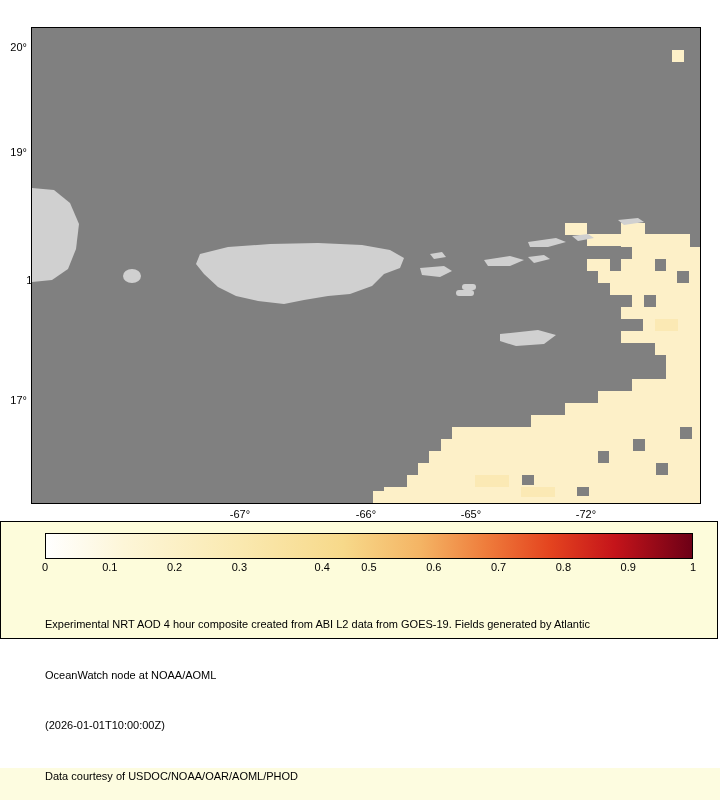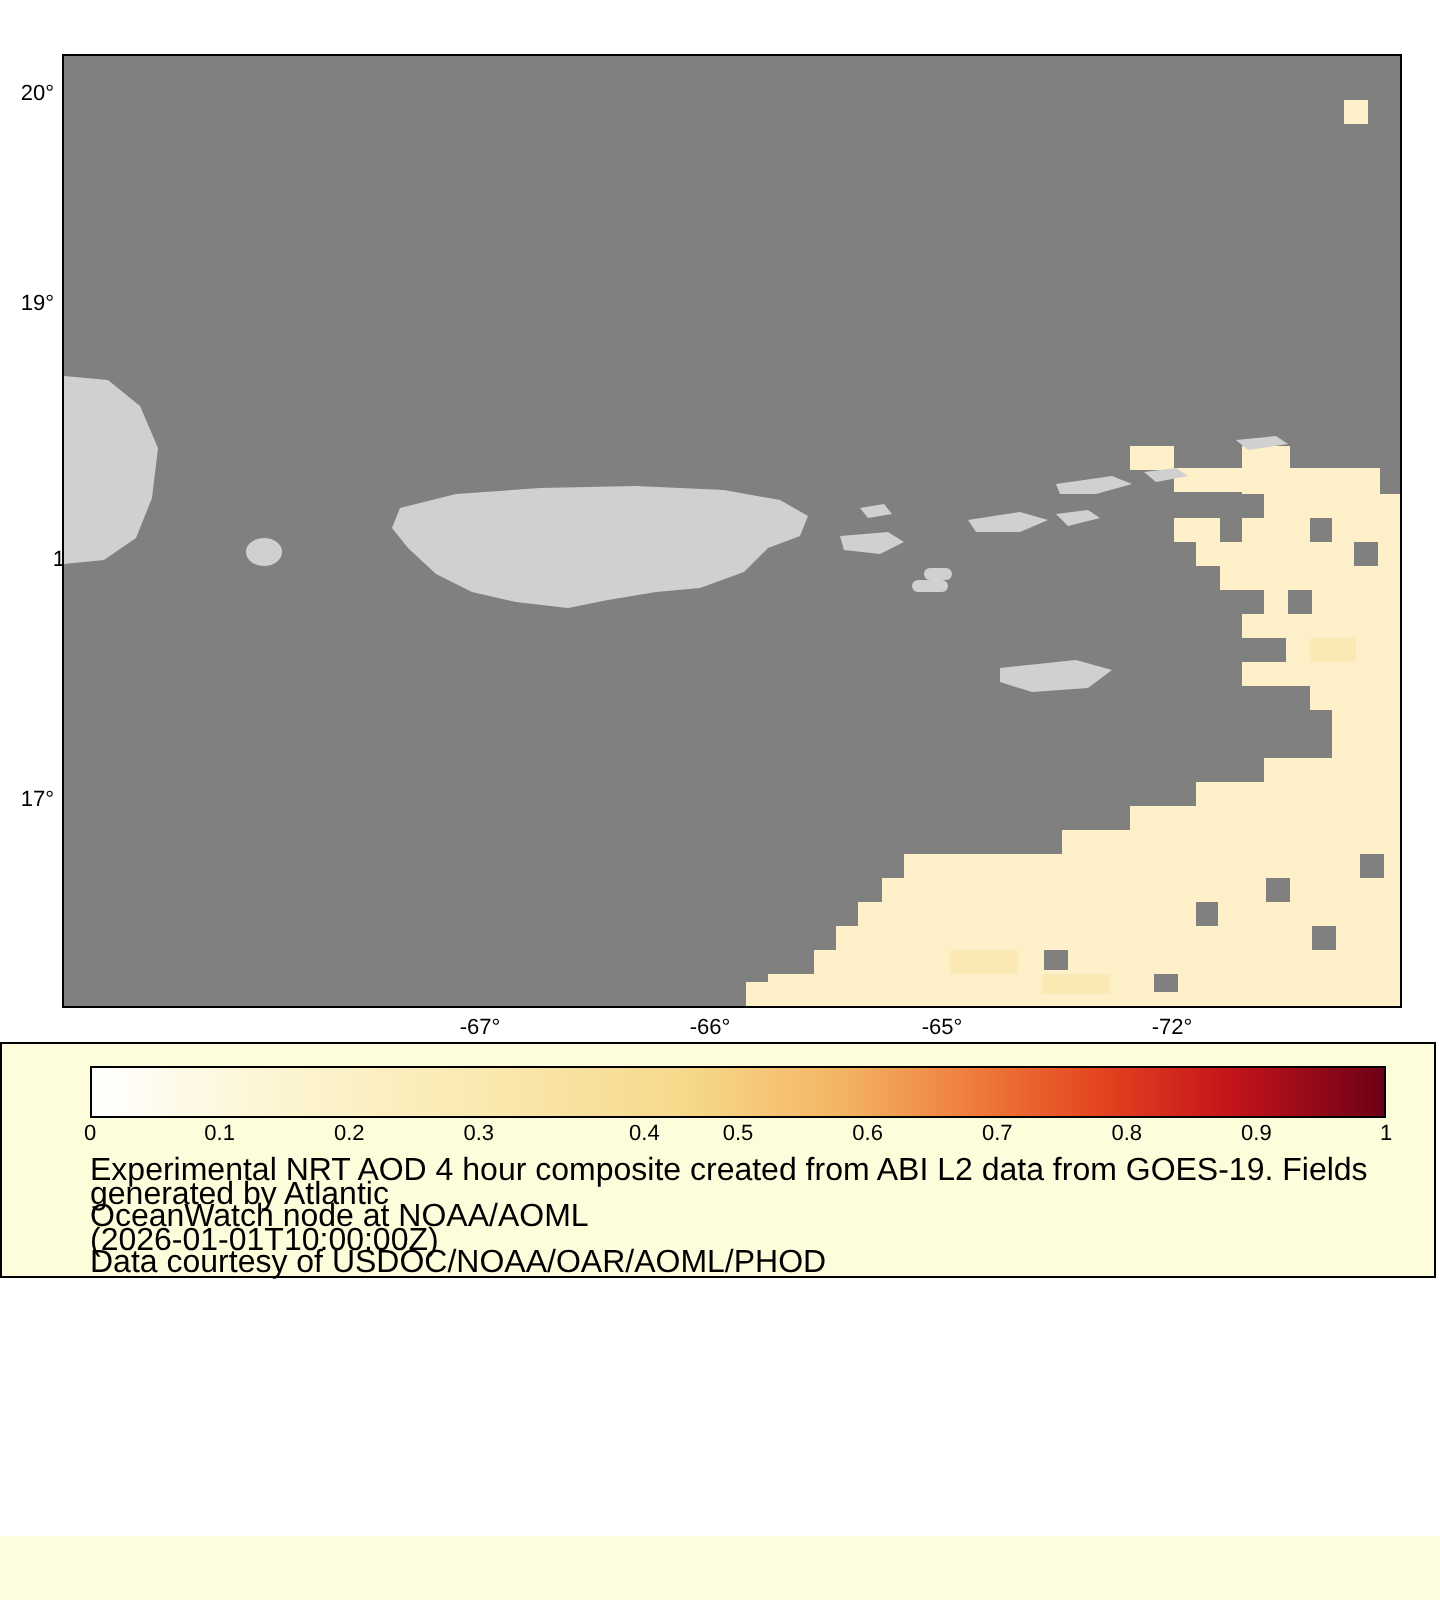--- a/index.html
+++ b/index.html
@@ -95,38 +95,39 @@
     top: 58px;
     width: 660px;
   }
   #cap-title {
     font-size: 11px;
     font-weight: bold;
     color: #000;
     line-height: 13px;
   }
   .cap-line {
-    font-size: 16px;
+    font-size: 11px;
     color: #000;
     line-height: 11.5px;
+    margin-top: 39px;
   }
 </style>
 </head>
 <body>
 
 <div id="figure">
 
   <div class="tick-label ylab" style="left:0px;  top:41px;  width:27px;">20°</div>
   <div class="tick-label ylab" style="left:0px;  top:146px; width:27px;">19°</div>
   <div class="tick-label ylab" style="left:0px;  top:274px; width:27px;margin-left:16px;">18°</div>
   <div class="tick-label ylab" style="left:0px;  top:394px; width:27px;">17°</div>
 
   <div class="tick-label xlab" style="left:92px;  top:484px; width:60px;">-68°</div>
   <div class="tick-label xlab" style="left:210px; top:508px; width:60px;">-67°</div>
-  <div class="tick-label xlab" style="left:325px; top:508px; width:60px;">-66°</div>
+  <div class="tick-label xlab" style="left:336px; top:508px; width:60px;">-66°</div>
   <div class="tick-label xlab" style="left:441px; top:508px; width:60px;">-65°</div>
   <div class="tick-label xlab" style="left:556px; top:508px; width:60px;">-72°</div>
 
   <div id="map-frame">
     <svg id="map-canvas" viewBox="0 0 668 475" preserveAspectRatio="none">
 
       <rect x="0" y="0" width="668" height="475" fill="#808080"></rect>
 
       <g fill="#fdf0c8">
 

